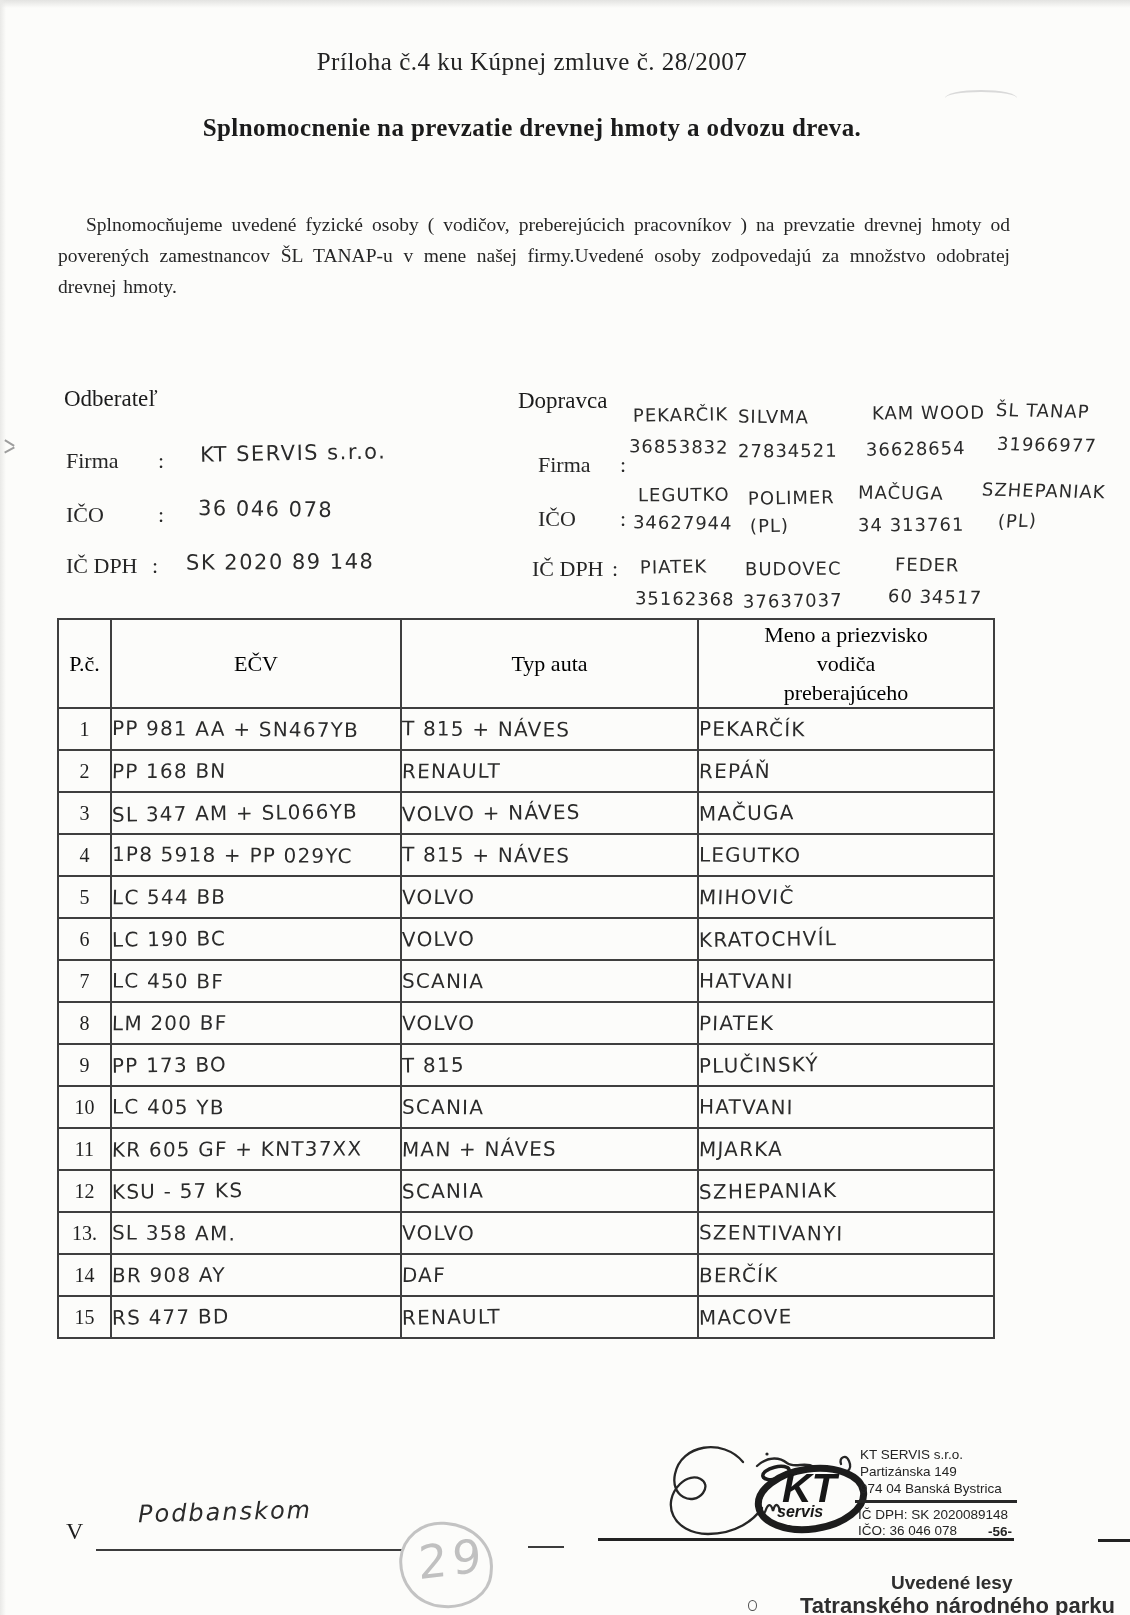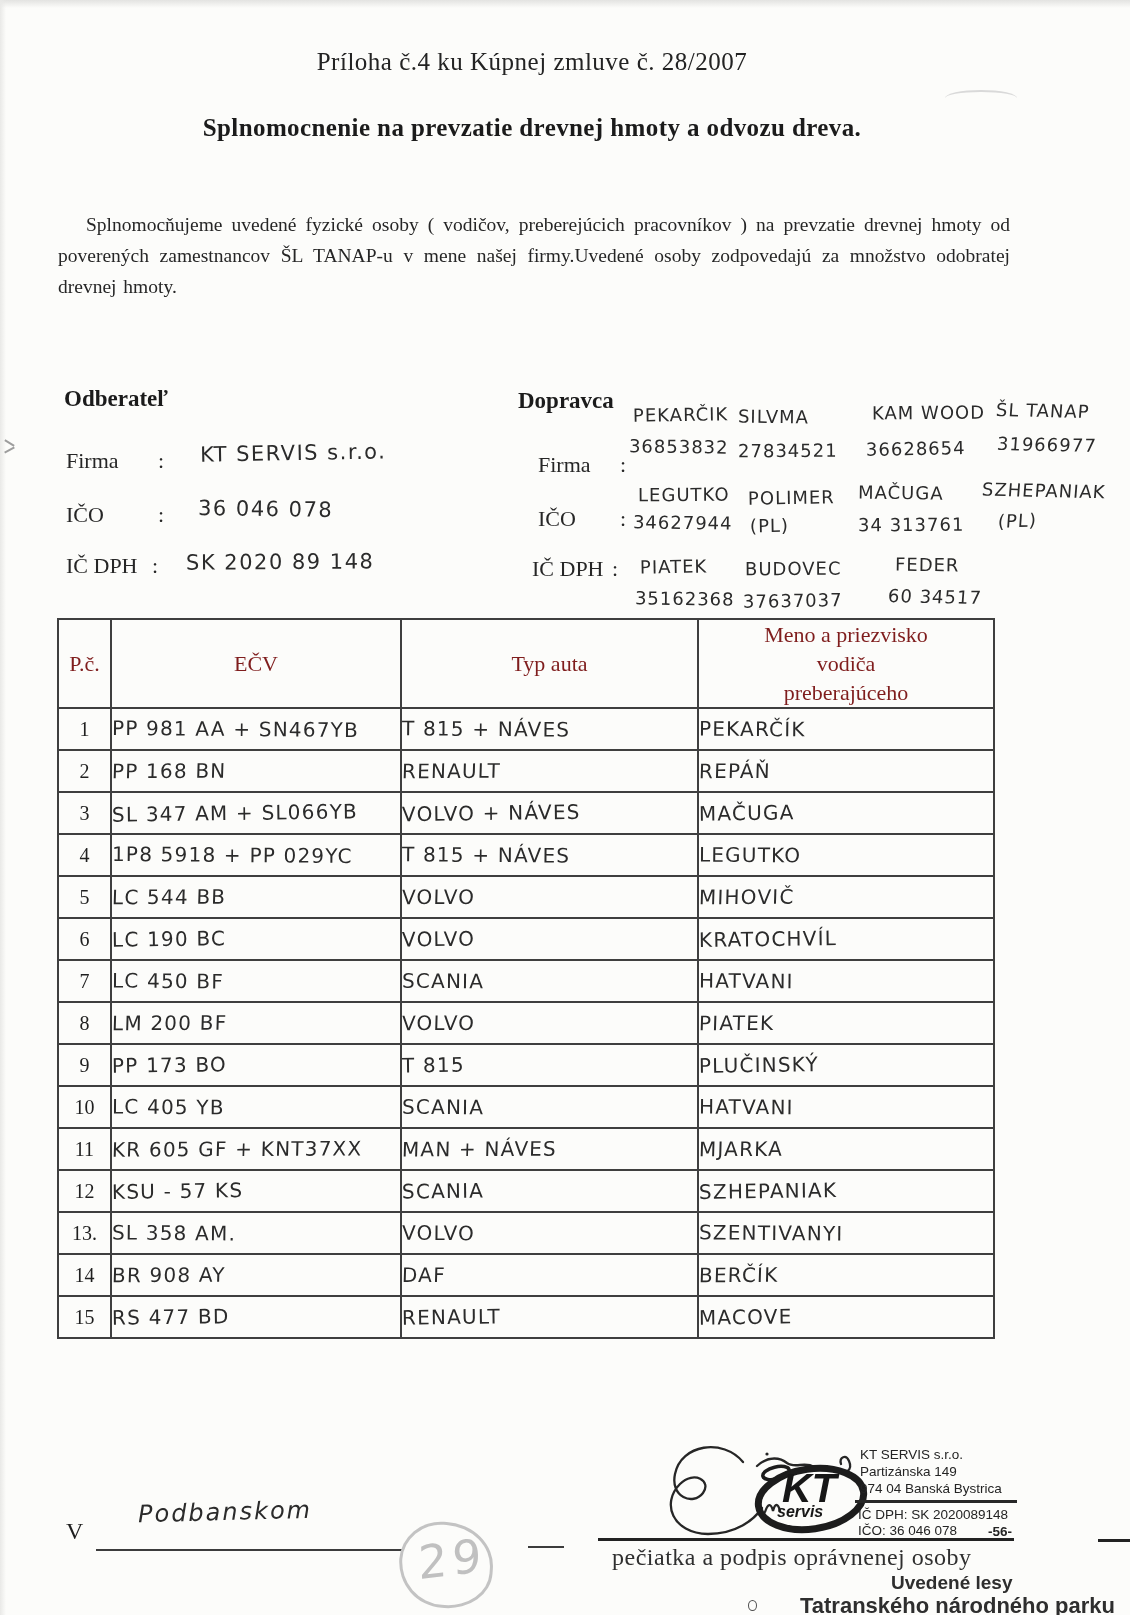--- a/index.html
+++ b/index.html
@@ -9,41 +9,41 @@
   .serif{font-family:"Liberation Serif",serif;}
   .center{text-align:center;}
   .bold{font-weight:bold;}
 
   
   .doc-title{left:0;top:48px;width:1064px;font-size:25px;letter-spacing:.5px;color:#232323;}
   .doc-heading{left:0;top:114px;width:1064px;font-size:25px;font-weight:bold;letter-spacing:.4px;color:#1b1b1b;}
   .doc-paragraph{left:58px;top:210px;width:952px;font-size:19.5px;line-height:1.58;text-align:justify;
                  text-indent:28px;color:#262626;word-spacing:2px;}
 
-  .sec-heading{font-size:23px;font-weight:bold;color:#1b1b1b;}
+  .sec-heading{font-size:23px;font-weight:normal;color:#1b1b1b;}
   .field-label{font-size:22px;color:#262626;}
   .colon{font-size:22px;color:#262626;}
 
   
   .hw{font-family:"DejaVu Sans",sans-serif;color:#2b2b2b;display:inline-block;white-space:nowrap;
       letter-spacing:1.5px;}
   .hw.sm{font-size:18px;letter-spacing:1px;}
   .hw.md{font-size:21px;}
   .hw.lg{font-size:24px;}
   .r-a{transform:rotate(-1deg);}
   .r-b{transform:rotate(.8deg);}
   .r-c{transform:rotate(-.4deg);}
   .r-d{transform:rotate(1.3deg) skewX(-3deg);}
   .r-e{transform:rotate(-2deg) skewX(-6deg);}
 
   
   table.doc{position:absolute;left:57px;top:618px;width:936px;border-collapse:collapse;table-layout:fixed;
             background:transparent;}
   table.doc th,table.doc td{border:2px solid #3f3f3f;padding:0;vertical-align:middle;overflow:hidden;}
-  table.doc thead th{height:86px;font-weight:normal;font-size:22px;color:#7f1d1d;font-family:"Liberation Serif",serif;}
+  table.doc thead th{height:86px;font-weight:normal;font-size:22px;color:#000000;font-family:"Liberation Serif",serif;}
   th.pc{font-size:17px;}
   .th-meno{white-space:pre-line;line-height:1.32;}
   table.doc tbody td{height:40px;}
   td.no{text-align:center;font-size:20px;color:#1f1f1f;font-family:"Liberation Serif",serif;}
   td.ecv{padding-left:34px;margin-left:41px;}
   td.typ{padding-left:46px;}
   td.meno{padding-left:20px;}
   td .hw{font-size:20px;letter-spacing:1.2px;}
   table.doc tbody tr:nth-child(3n) .hw{transform:rotate(-.8deg);}
   table.doc tbody tr:nth-child(3n+1) .hw{transform:rotate(.5deg);}
@@ -271,19 +271,18 @@
   <div class="abs stamp-text" style="left:860px;top:1446px">KT  SERVIS s.r.o.</div>
   <div class="abs stamp-text" style="left:860px;top:1463px">Partizánska 149</div>
   <div class="abs stamp-text" style="left:860px;top:1480px">974 04 Banská Bystrica</div>
   <div class="line" style="left:855px;top:1500px;width:162px;height:3px;background:#272727"></div>
   <div class="abs stamp-text" style="left:858px;top:1506px">IČ DPH: SK 2020089148</div>
   <div class="abs stamp-text" style="left:858px;top:1522px">IČO: 36 046 078</div>
   <div class="abs stamp-text bold" style="left:988px;top:1523px">-56-</div>
 
   <div class="line" style="left:598px;top:1538px;width:416px;height:2.5px;background:#222"></div>
   <div class="line" style="left:1098px;top:1539px;width:32px;height:2.5px;background:#222"></div>
-  <div class="abs serif caption" style="left:612px;top:1544px">pečiatka a podpis oprávnenej osoby</div>
 
   <div class="abs stamp2" style="left:891px;top:1572px;font-size:19px">Uvedené lesy</div>
   <div class="abs artifact-ring"></div>
   <div class="abs stamp2" style="left:800px;top:1593px;font-size:22px">Tatranského národného parku</div>
 
 </div>
 
 </body></html>

